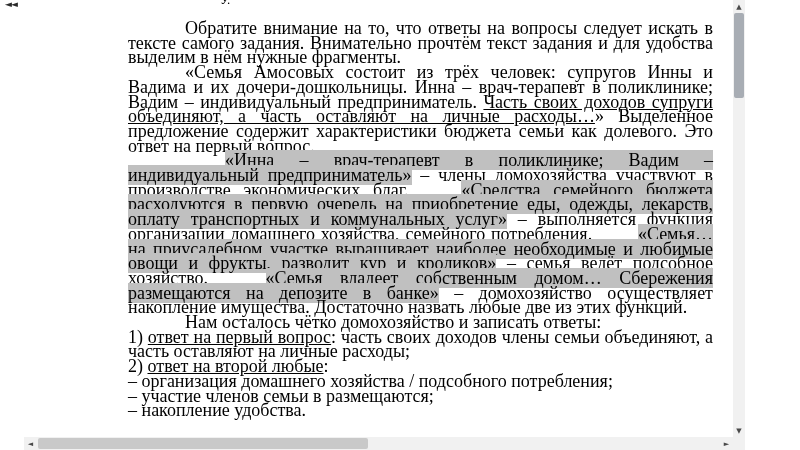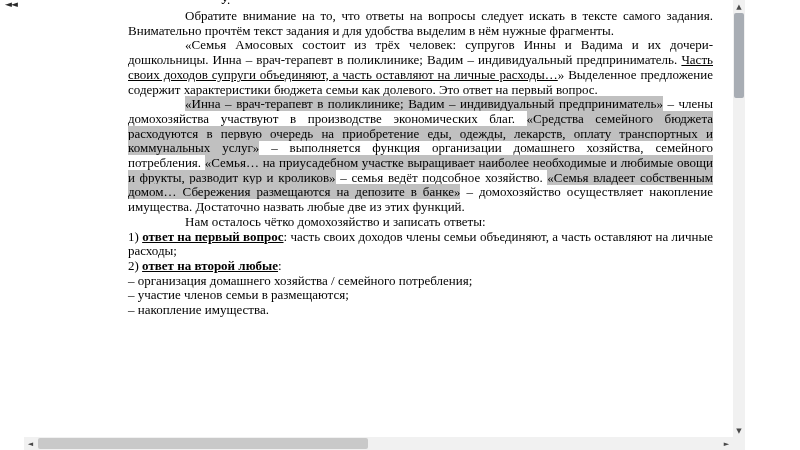--- a/index.html
+++ b/index.html
@@ -8,29 +8,29 @@
     background:#ffffff;
     font-family:"Liberation Serif", serif;
     overflow:hidden;
     --hl:#c0c0c0;
   }
   .viewer { position:relative; width:800px; height:450px; overflow:hidden; background:#ffffff; }
 
   
   .doc-area { position:absolute; left:0; top:0; width:733px; height:437px; background:#ffffff; overflow:hidden; }
   .content {
-    position:absolute; left:128px; top:9px; width:585px;
-    font-size:13px; line-height:14.7px; color:#000000;
+    position:absolute; left:128px; top:21px; width:585px;
+    font-size:18px; line-height:14.7px; color:#000000;
     text-align:justify;
   }
   p.para { margin:0; padding:0; }
   p.para.indent { text-indent:57px; }
   .u { text-decoration:underline; }
-  .b { font-weight:bold;margin-top:24px; }
-  .hl { background:var(--hl); }
+  .b { font-weight:normal;margin-top:24px; }
+  .hl { background:var(--hl);margin-left:40px; }
 
   
   .clipfrag { position:absolute; left:220px; top:0; height:6px; overflow:hidden; font-size:13px; color:#000; }
   .clipfrag span { position:relative; top:-8px; display:inline-block; }
 
   
   .backarrows { position:absolute; left:5px; top:-1px; font-size:9px; color:#2a2a2a; letter-spacing:-1px;
     font-family:"DejaVu Sans", sans-serif; }
 
   
@@ -61,23 +61,23 @@
     <div class="clipfrag">
       <span>У.</span>
     </div>
     <div class="content" style="color: rgb(0, 0, 0);">
         <p class="para indent"><span>Обратите внимание на то, что ответы на вопросы следует искать в тексте самого задания. Внимательно прочтём текст задания и для удобства выделим в нём нужные фрагменты.</span></p>
         <p class="para indent"><span>«Семья Амосовых состоит из трёх человек: супругов Инны и Вадима и их дочери-дошкольницы. Инна – врач-терапевт в поликлинике; Вадим – индивидуальный предприниматель. </span><span class="u">Часть своих доходов супруги объединяют, а часть оставляют на личные расходы…</span><span>» Выделенное предложение содержит характеристики бюджета семьи как долевого. Это ответ на первый вопрос.</span></p>
         <p class="para indent"><span class="hl">«Инна – врач-терапевт в поликлинике; Вадим – индивидуальный предприниматель»</span><span> – члены домохозяйства участвуют в производстве экономических благ. </span><span class="hl">«Средства семейного бюджета расходуются в первую очередь на приобретение еды, одежды, лекарств, оплату транспортных и коммунальных услуг»</span><span> – выполняется функция организации домашнего хозяйства, семейного потребления. </span><span class="hl">«Семья… на приусадебном участке выращивает наиболее необходимые и любимые овощи и фрукты, разводит кур и кроликов»</span><span> – семья ведёт подсобное хозяйство. </span><span class="hl">«Семья владеет собственным домом… Сбережения размещаются на депозите в банке»</span><span> – домохозяйство осуществляет накопление имущества. Достаточно назвать любые две из этих функций.</span></p>
         <p class="para indent"><span>Нам осталось чётко домохозяйство и записать ответы:</span></p>
         <p class="para"><span>1) </span><span class="u b">ответ на первый вопрос</span><span>: часть своих доходов члены семьи объединяют, а часть оставляют на личные расходы;</span></p>
         <p class="para"><span>2) </span><span class="u b">ответ на второй любые</span><span>:</span></p>
-        <p class="para"><span>– организация домашнего хозяйства / семейного потребления;</span></p>
+        <p class="para"><span>– организация домашнего хозяйства / подсобного потребления;</span></p>
         <p class="para"><span>– участие членов семьи в размещаются;</span></p>
-        <p class="para"><span>– накопление имущества.</span></p>
+        <p class="para"><span>– накопление удобства.</span></p>
       </div>
   </div>
 
   <div class="vscroll">
     <div class="sbtn up">▲</div>
     <div class="vthumb"></div>
     <div class="sbtn down">▼</div>
   </div>
 
   <div class="hscroll">

